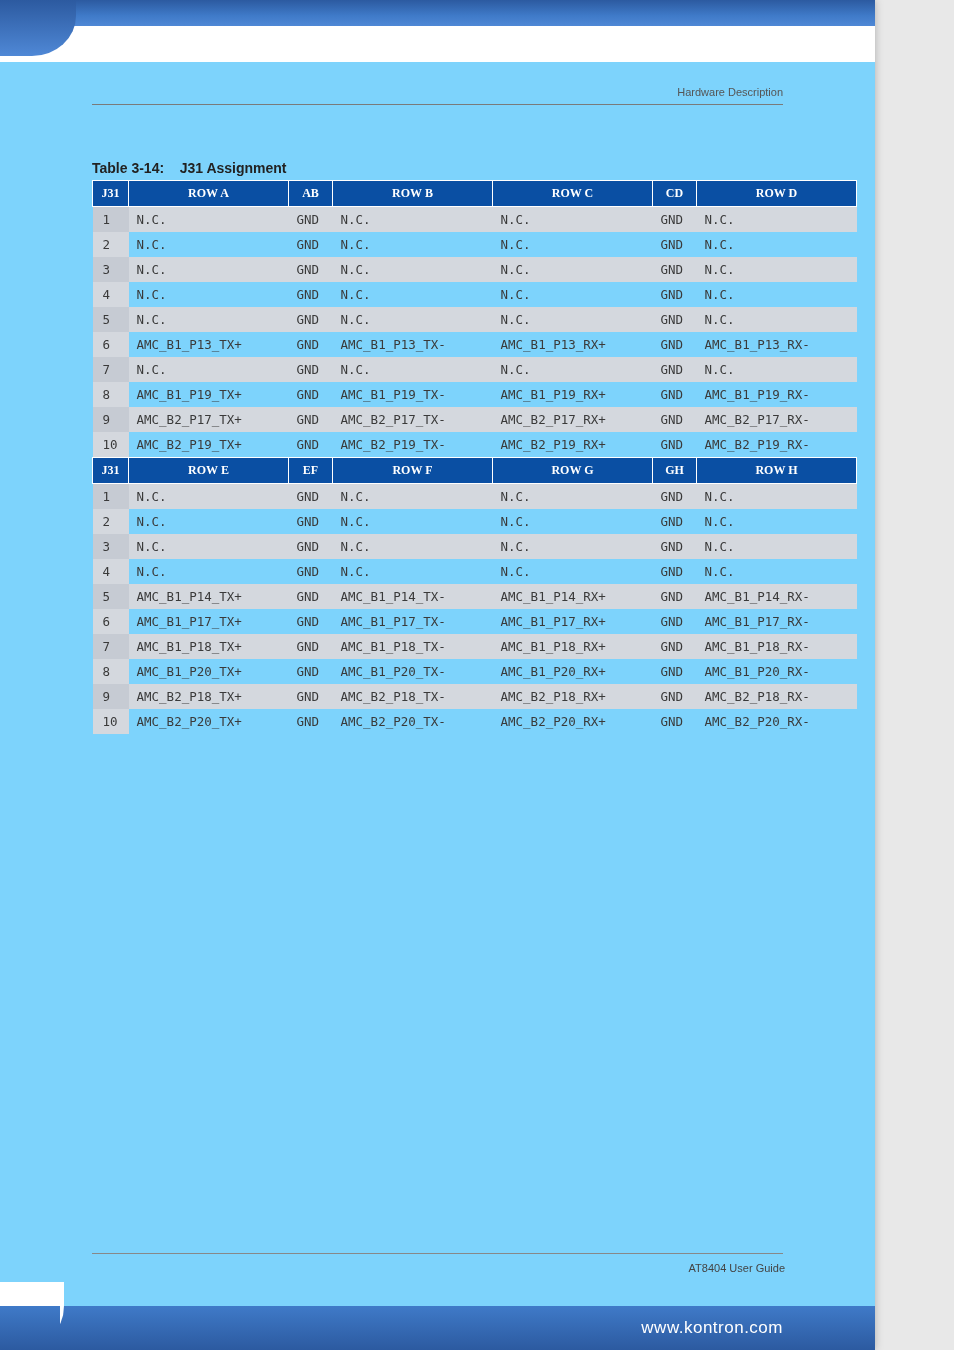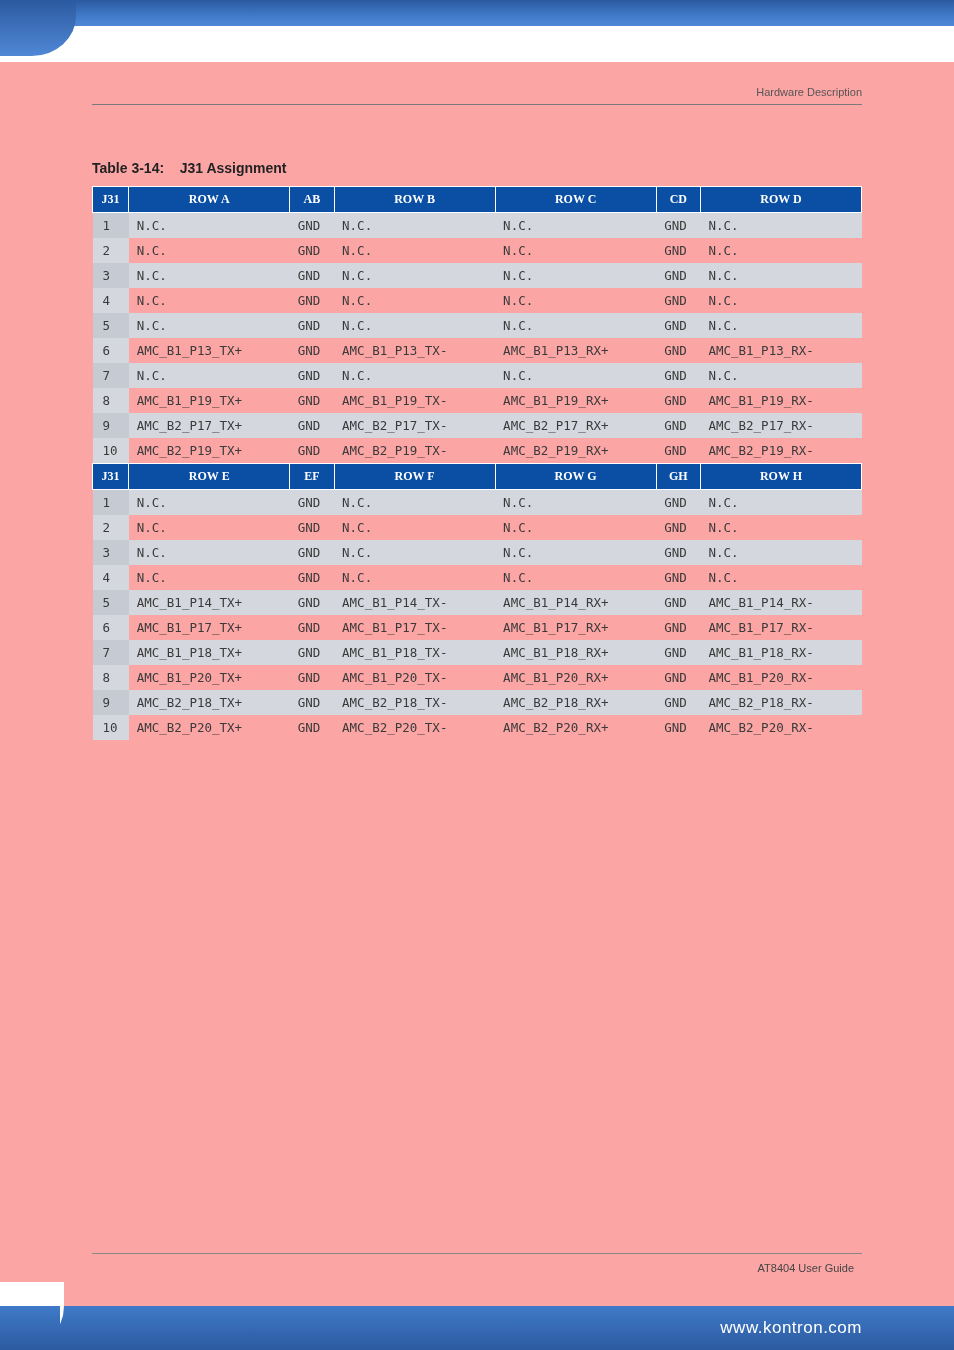--- a/index.html
+++ b/index.html
@@ -6,23 +6,23 @@
     margin: 0;
     padding: 0;
     width: 954px;
     height: 1350px;
     background: #e8e8e8;
     font-family: Verdana, Geneva, sans-serif;
     color: #333;
   }
   .page {
     position: relative;
-    width: 954px;
+    width: 875px;
     height: 1350px;
-    background: #fca5a5;
+    background: #7dd3fc;
     box-shadow: 0 0 8px rgba(0,0,0,.25);
     overflow: hidden;
   }
   
   .top-gradient {
     height: 26px;
     background: linear-gradient(#2c5aa0, #3f7ac8 60%, #4f88d6);
   }
   .top-curve {
     position: relative;
@@ -56,21 +56,21 @@
   .content {
     position: absolute;
     top: 160px;
     left: 92px;
     right: 92px;
   }
   .table-title {
     font-weight: bold;
     font-size: 14px;
     color: #222;
-    margin-bottom: 10px;
+    margin-bottom: 4px;
   }
 
   table.pins {
     width: 100%;
     border-collapse: collapse;
     font-family: "DejaVu Sans Mono", "Menlo", "Consolas", monospace;
     font-size: 12.5px;
     table-layout: fixed;
   }
   table.pins th, table.pins td {
@@ -115,21 +115,21 @@
     position: absolute;
     bottom: 76px;
     left: 0; right: 0;
     text-align: center;
     font-size: 11px;
     color: #444;
   }
   .footer-guide {
     position: absolute;
     bottom: 76px;
-    right: 100px;
+    right: 90px;
     font-size: 11px;
     color: #444;
   }
 
   .bottom-curve {
     position: absolute;
     left: 0; right: 0; bottom: 0;
     height: 44px;
     background: linear-gradient(#3f7ac8, #2c5aa0);
   }

